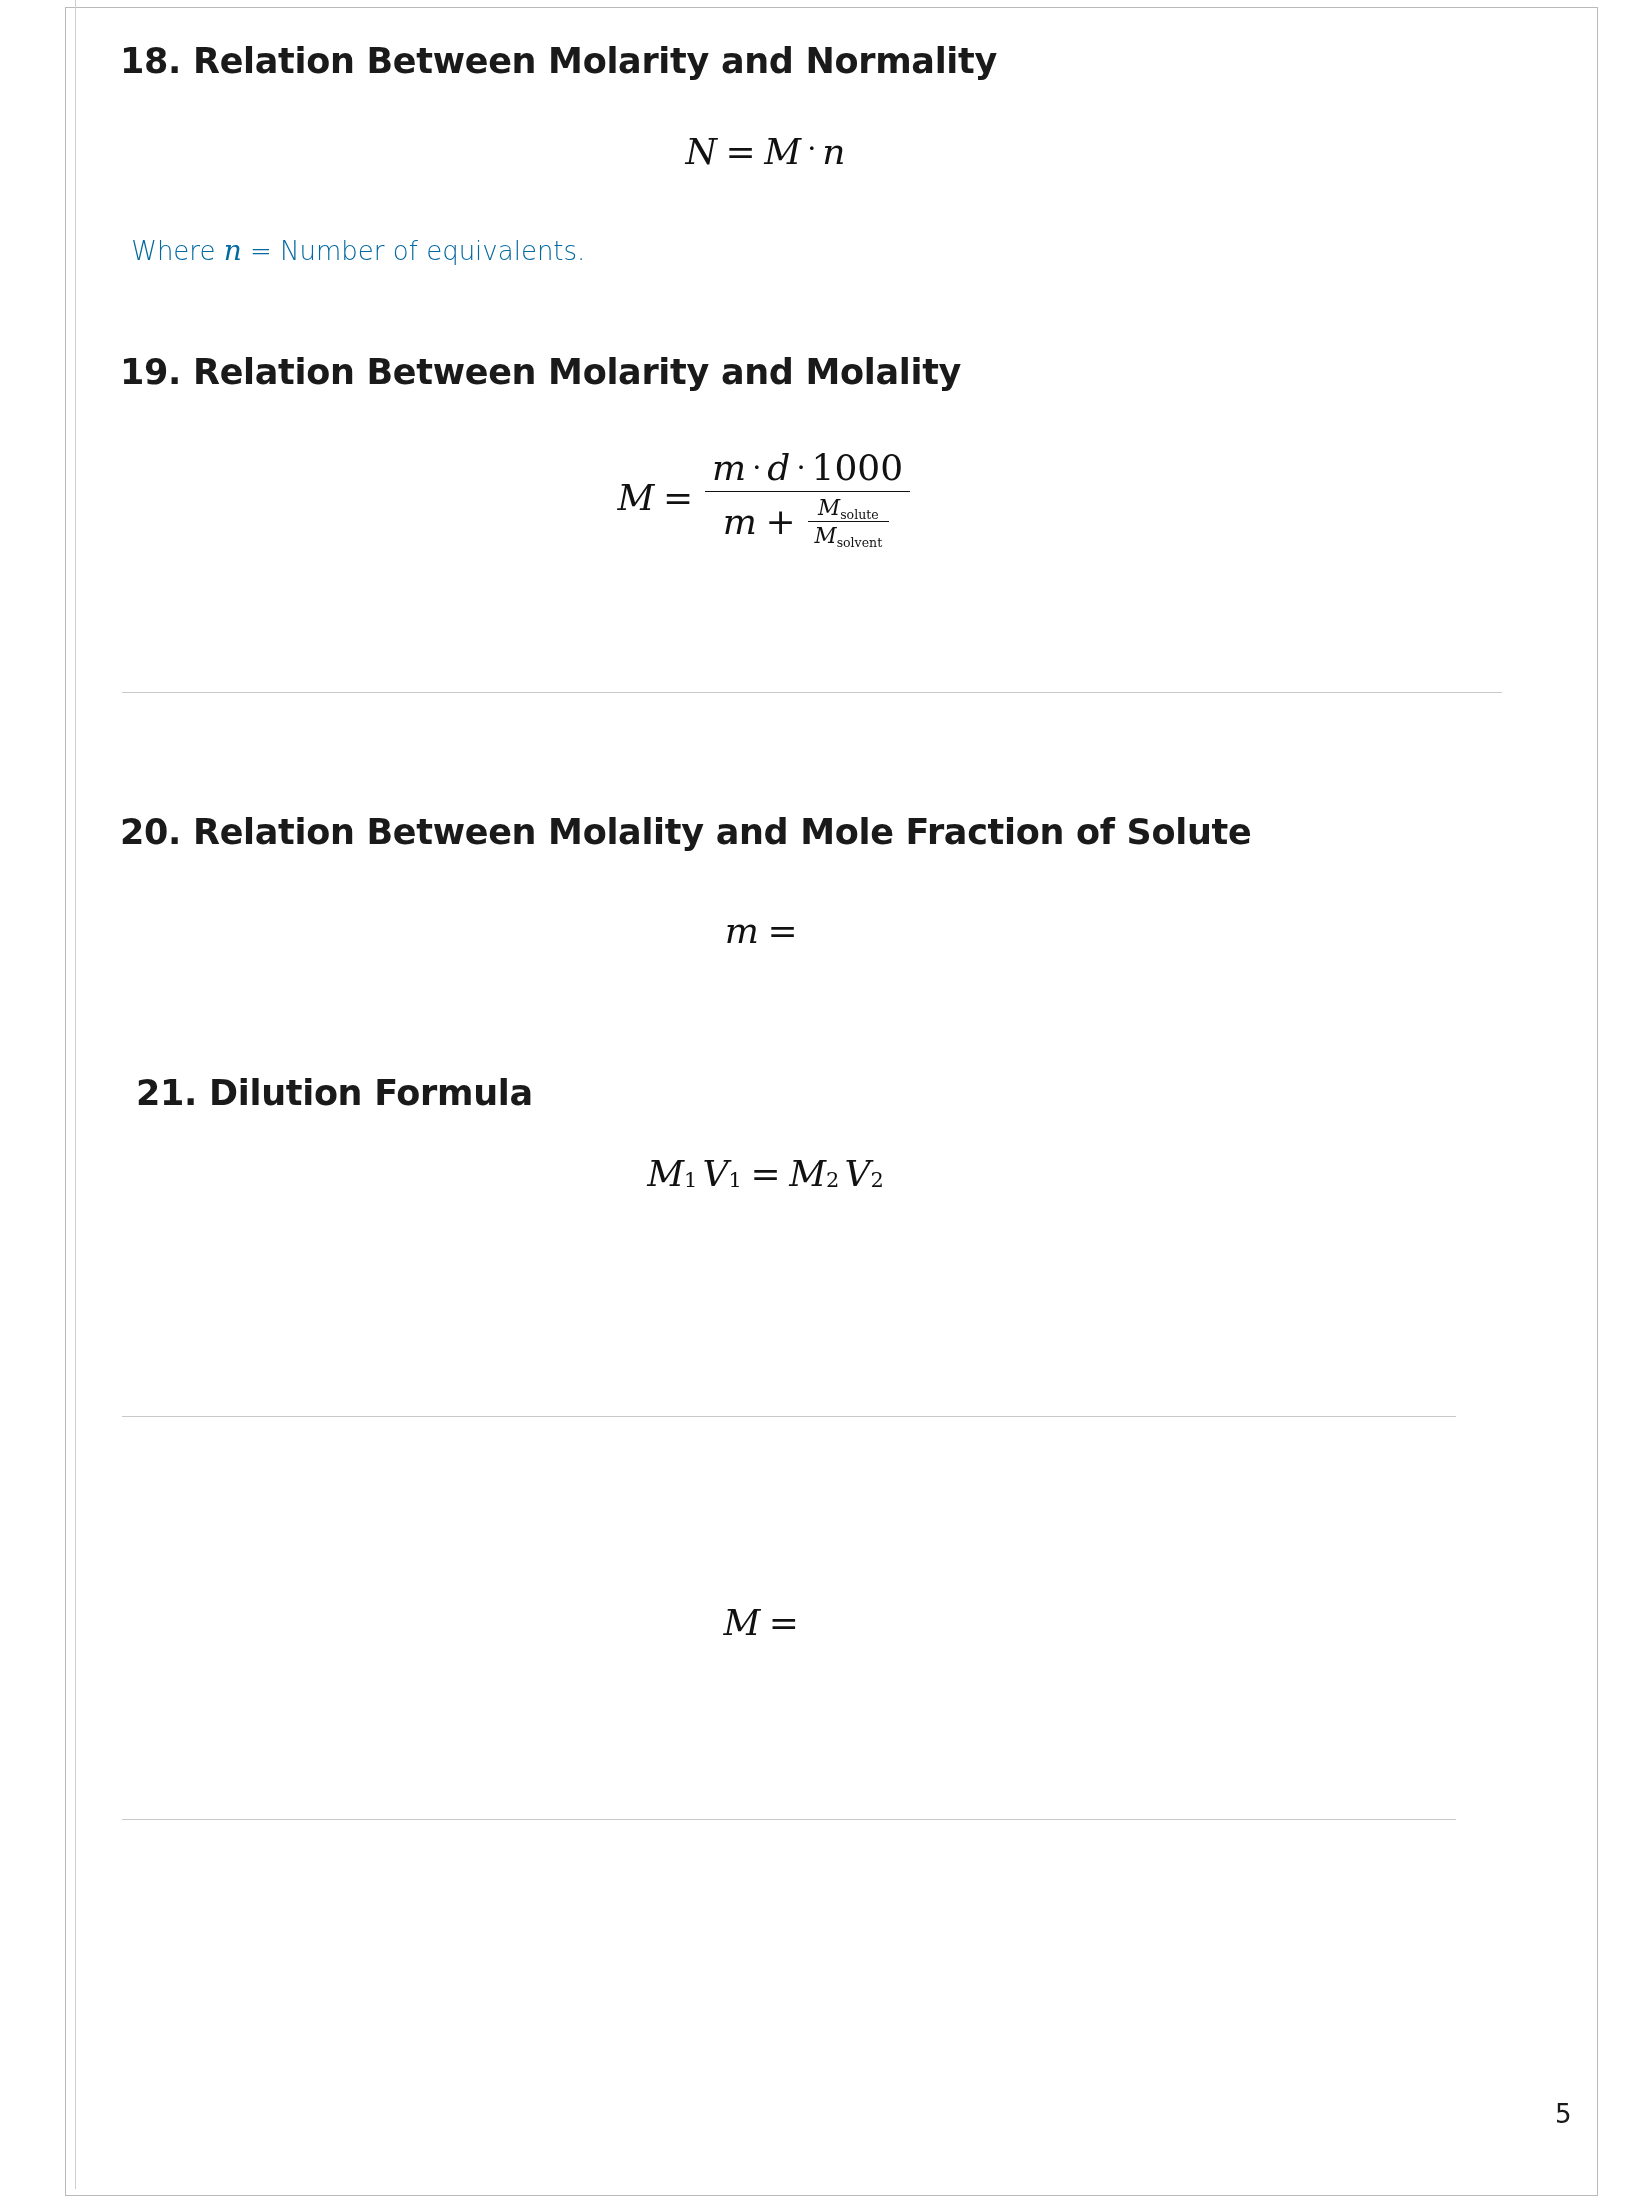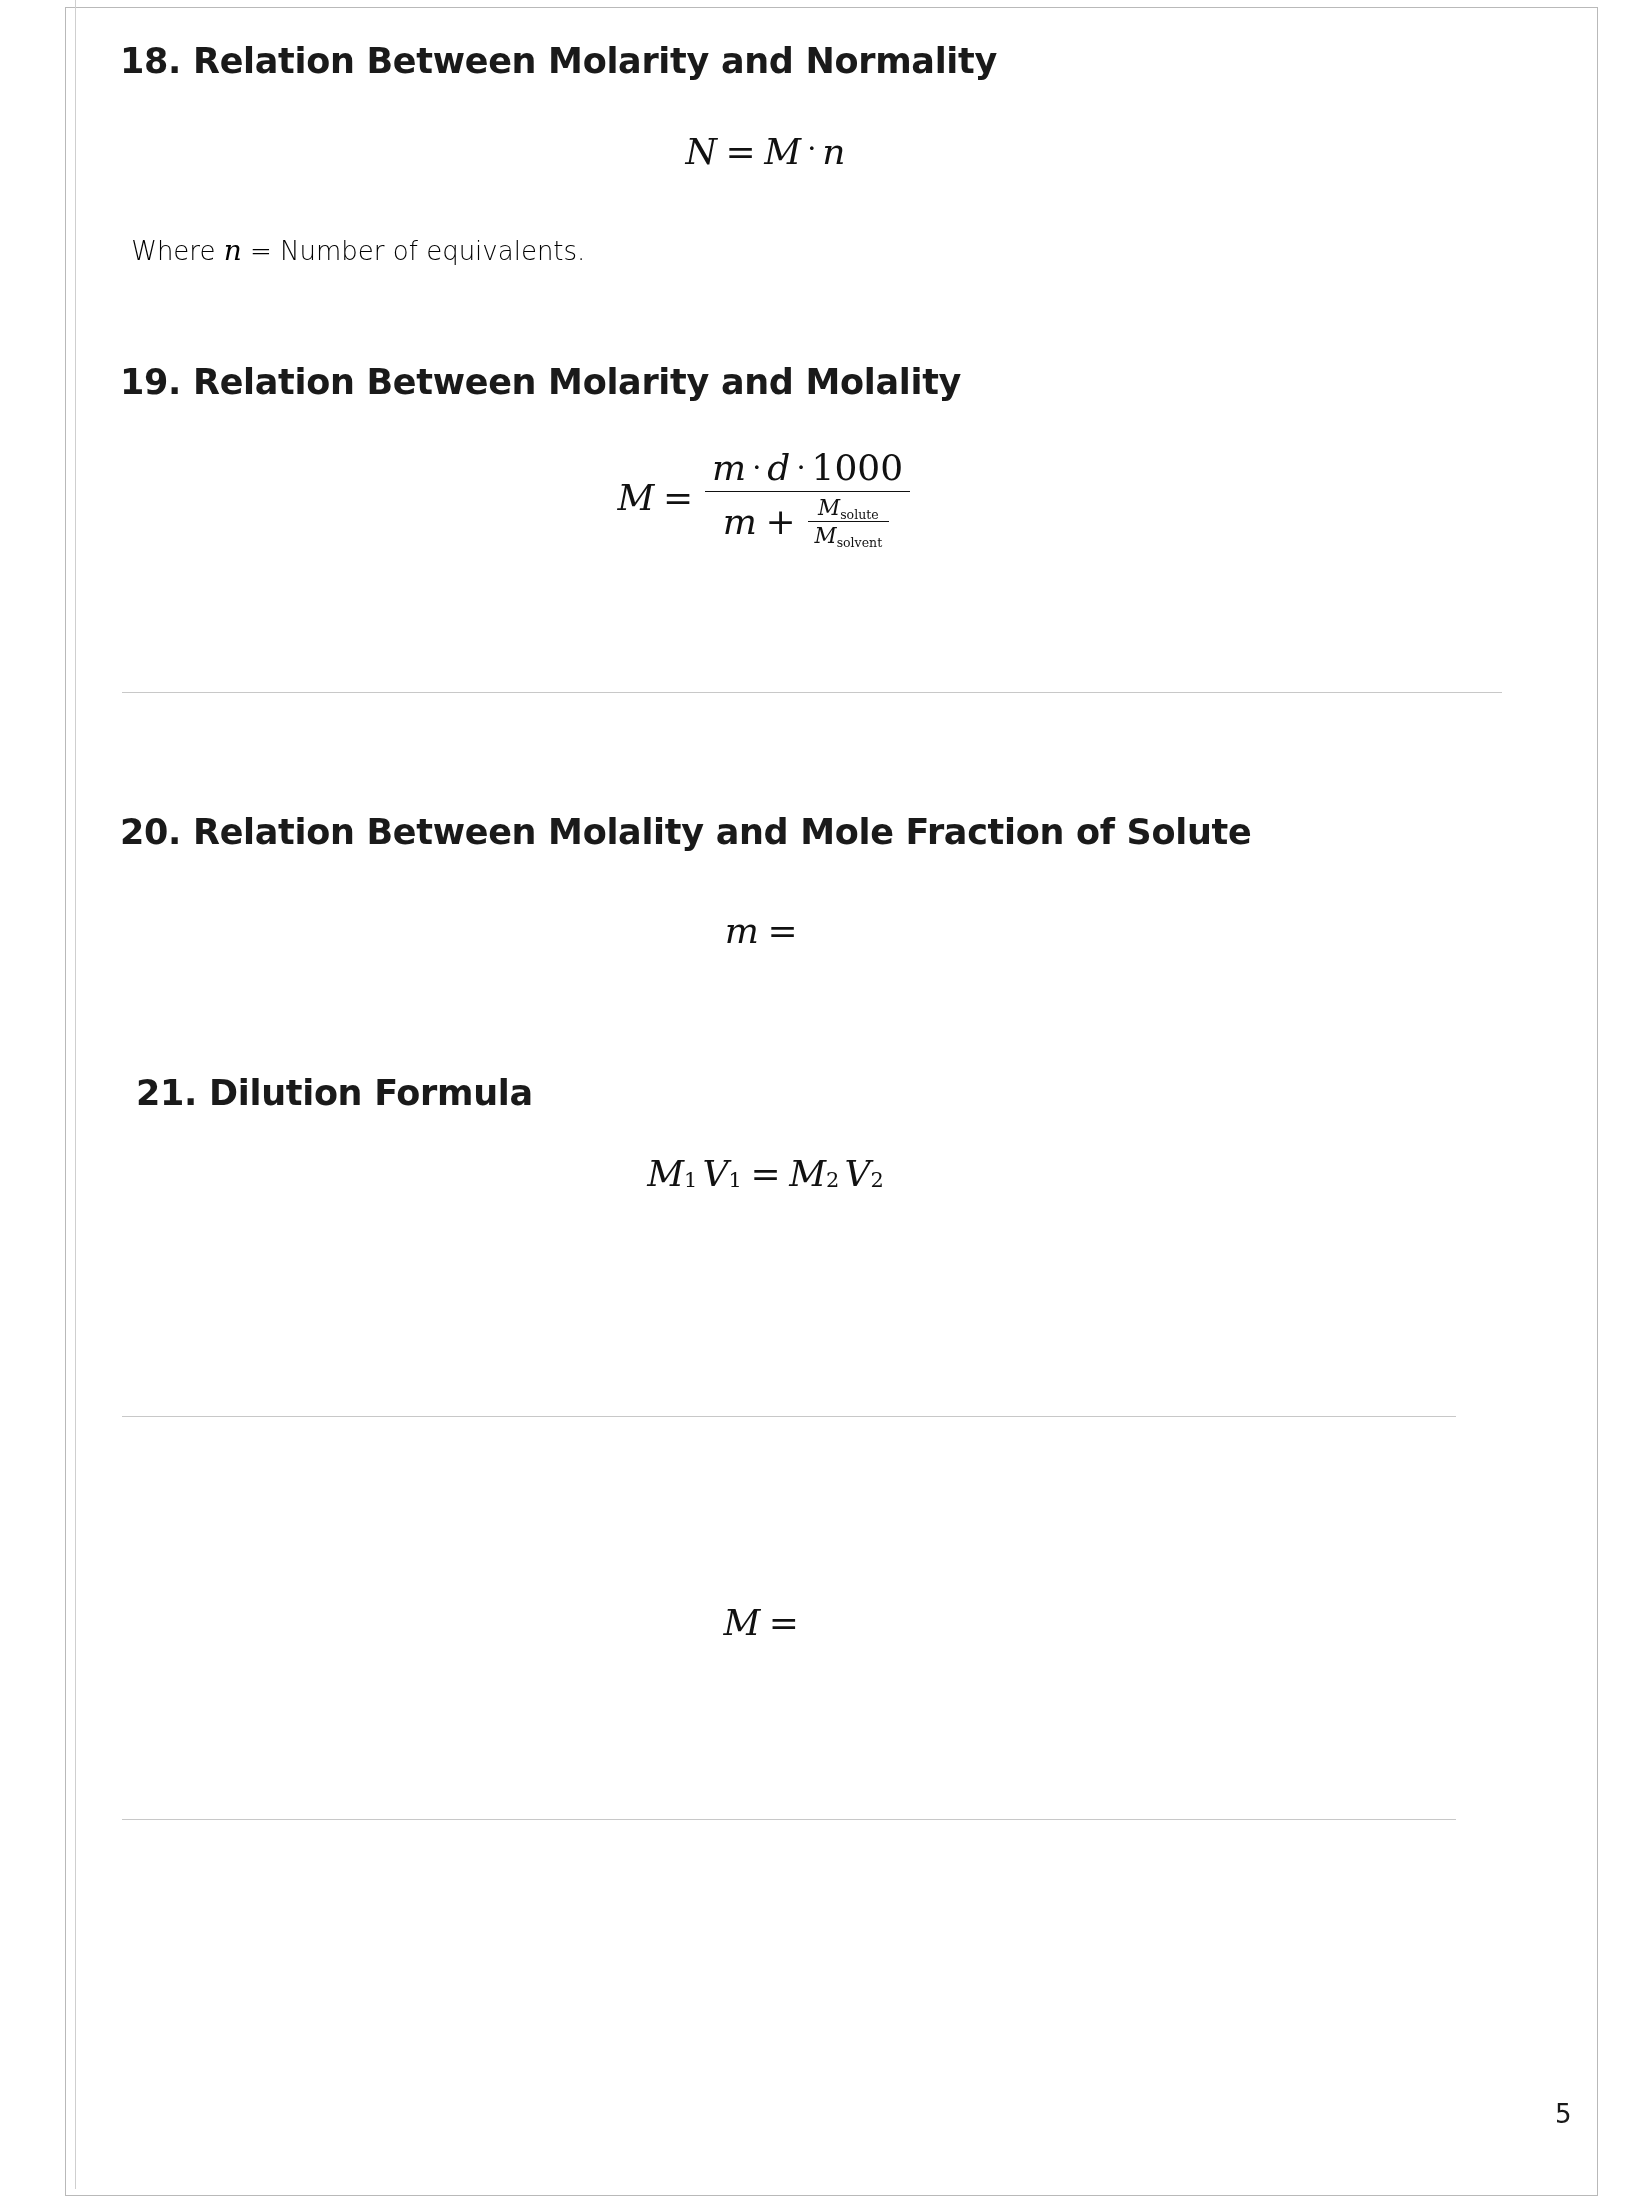--- a/index.html
+++ b/index.html
@@ -92,21 +92,21 @@
   .frac.small { font-size:0.60em; }
   .frac.small > .num { padding-bottom:0.9px; }
   .frac.small > .den { padding-top:0.9px; }
 
   .wherebox {
     position:absolute;
     left:0;
     font-family:"DejaVu Sans", sans-serif;
     font-weight:300;
     font-size:26px;
-    color:#000000;
+    color:#0369a1;
     white-space:nowrap;
   }
   .wherebox .mi { font-family:"DejaVu Serif", serif; font-style:italic; font-weight:400;}
 
   hr.div {
     position:absolute;
     border:none;
     border-top:1.7px solid #c8c8c8;
     height:0;
   }
@@ -134,21 +134,21 @@
       <span class="mo">=</span>
       <span class="mi">M</span>
       <span class="dot">·</span>
       <span class="mi">n</span>
     </div>
 
     <div class="wherebox" style="top:234px; left:11.2px;">
       <span>Where </span><span class="mi" style="font-size:28px;">n</span><span> = Number of equivalents.</span>
     </div>
 
-    <h2 class="sec" style="top:362px;">19. Relation Between Molarity and Molality</h2>
+    <h2 class="sec" style="top:352px;">19. Relation Between Molarity and Molality</h2>
 
     <div class="math" style="top:447px; left:0; width:1291px; font-size:36px;">
       <span class="mi">M</span>
       <span class="mo">=</span>
       <span class="frac">
         <span class="num">
           <span class="mi">m</span><span class="dot">·</span><span class="mi">d</span><span class="dot">·</span><span class="mn">1000</span>
         </span>
         <span class="bar"></span>
         <span class="den" style="display:flex; align-items:center;">

